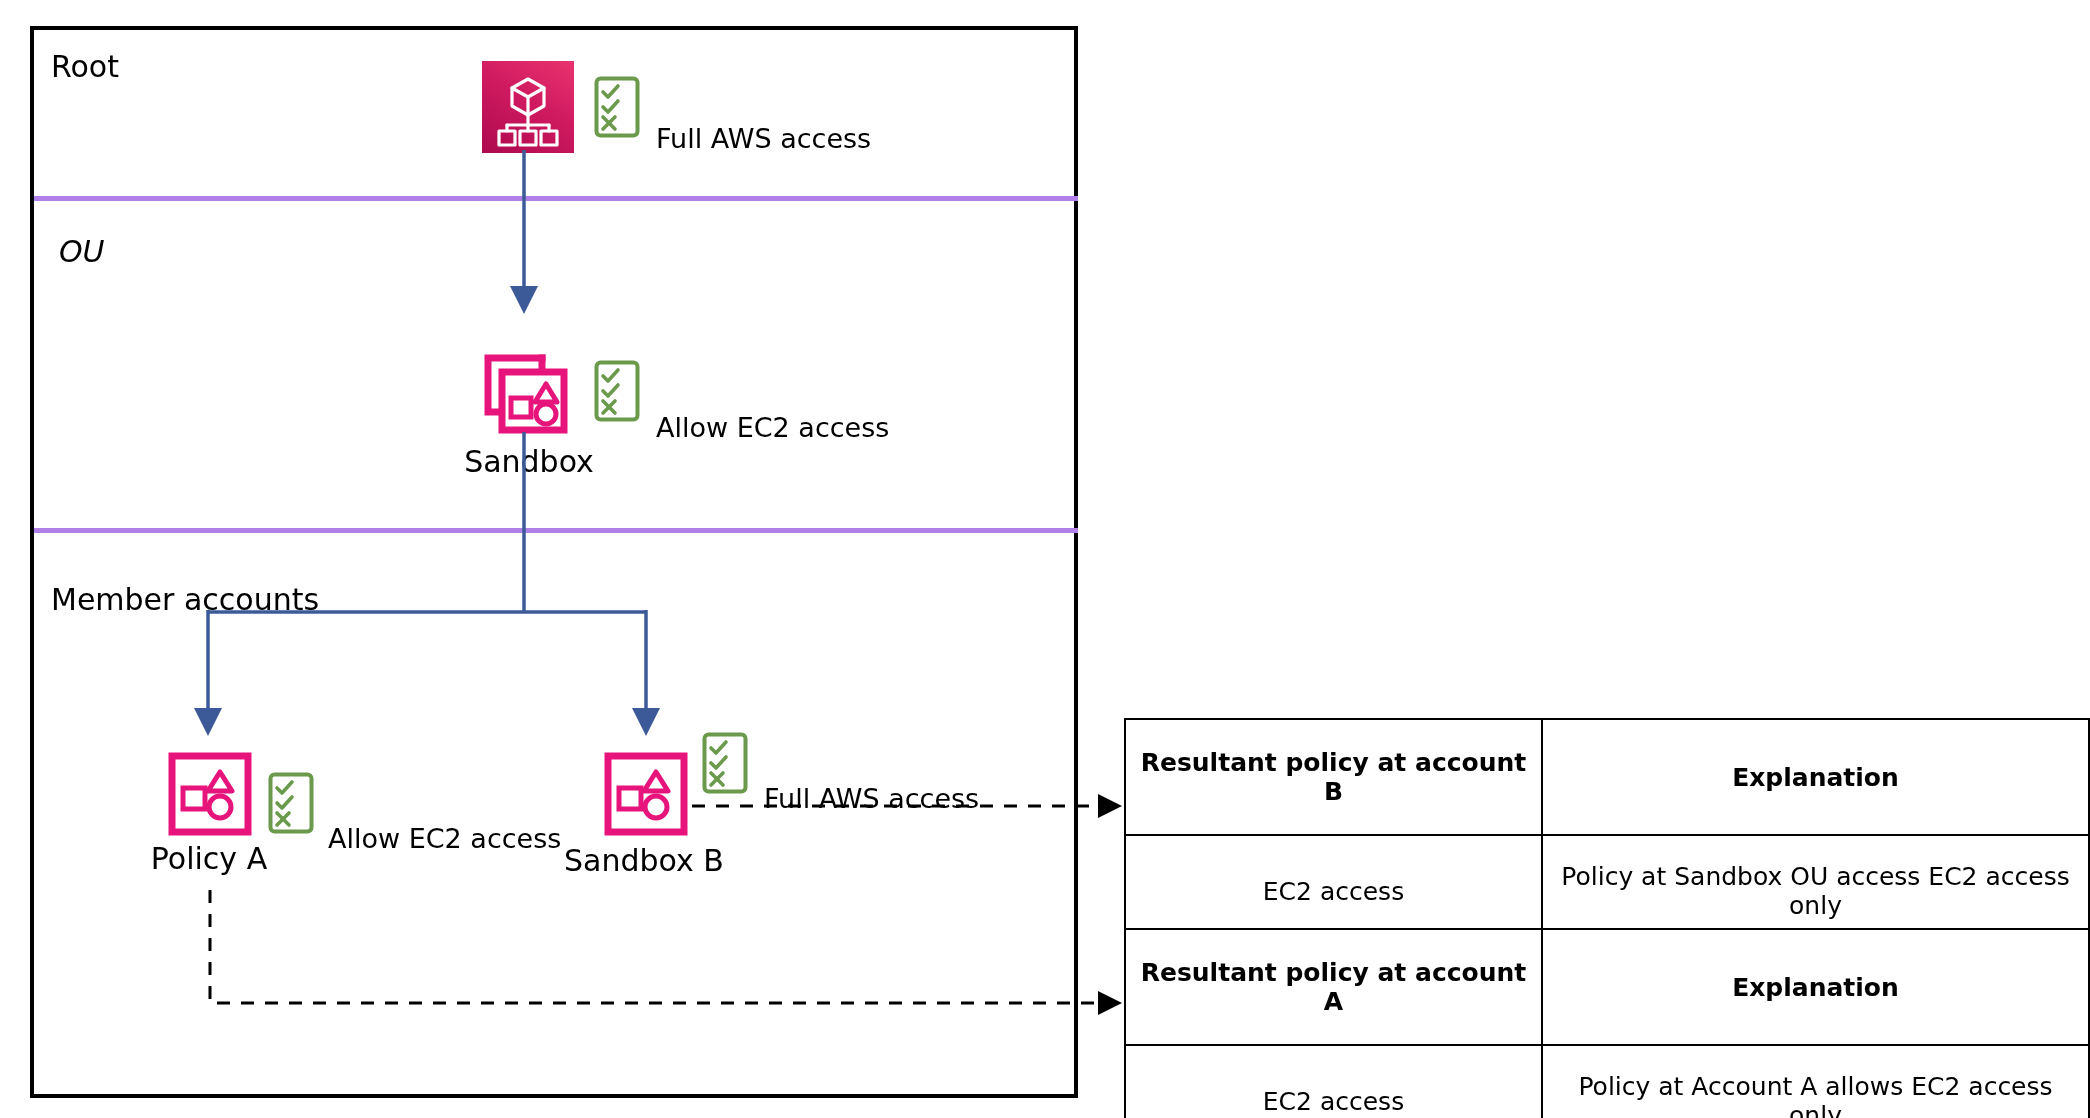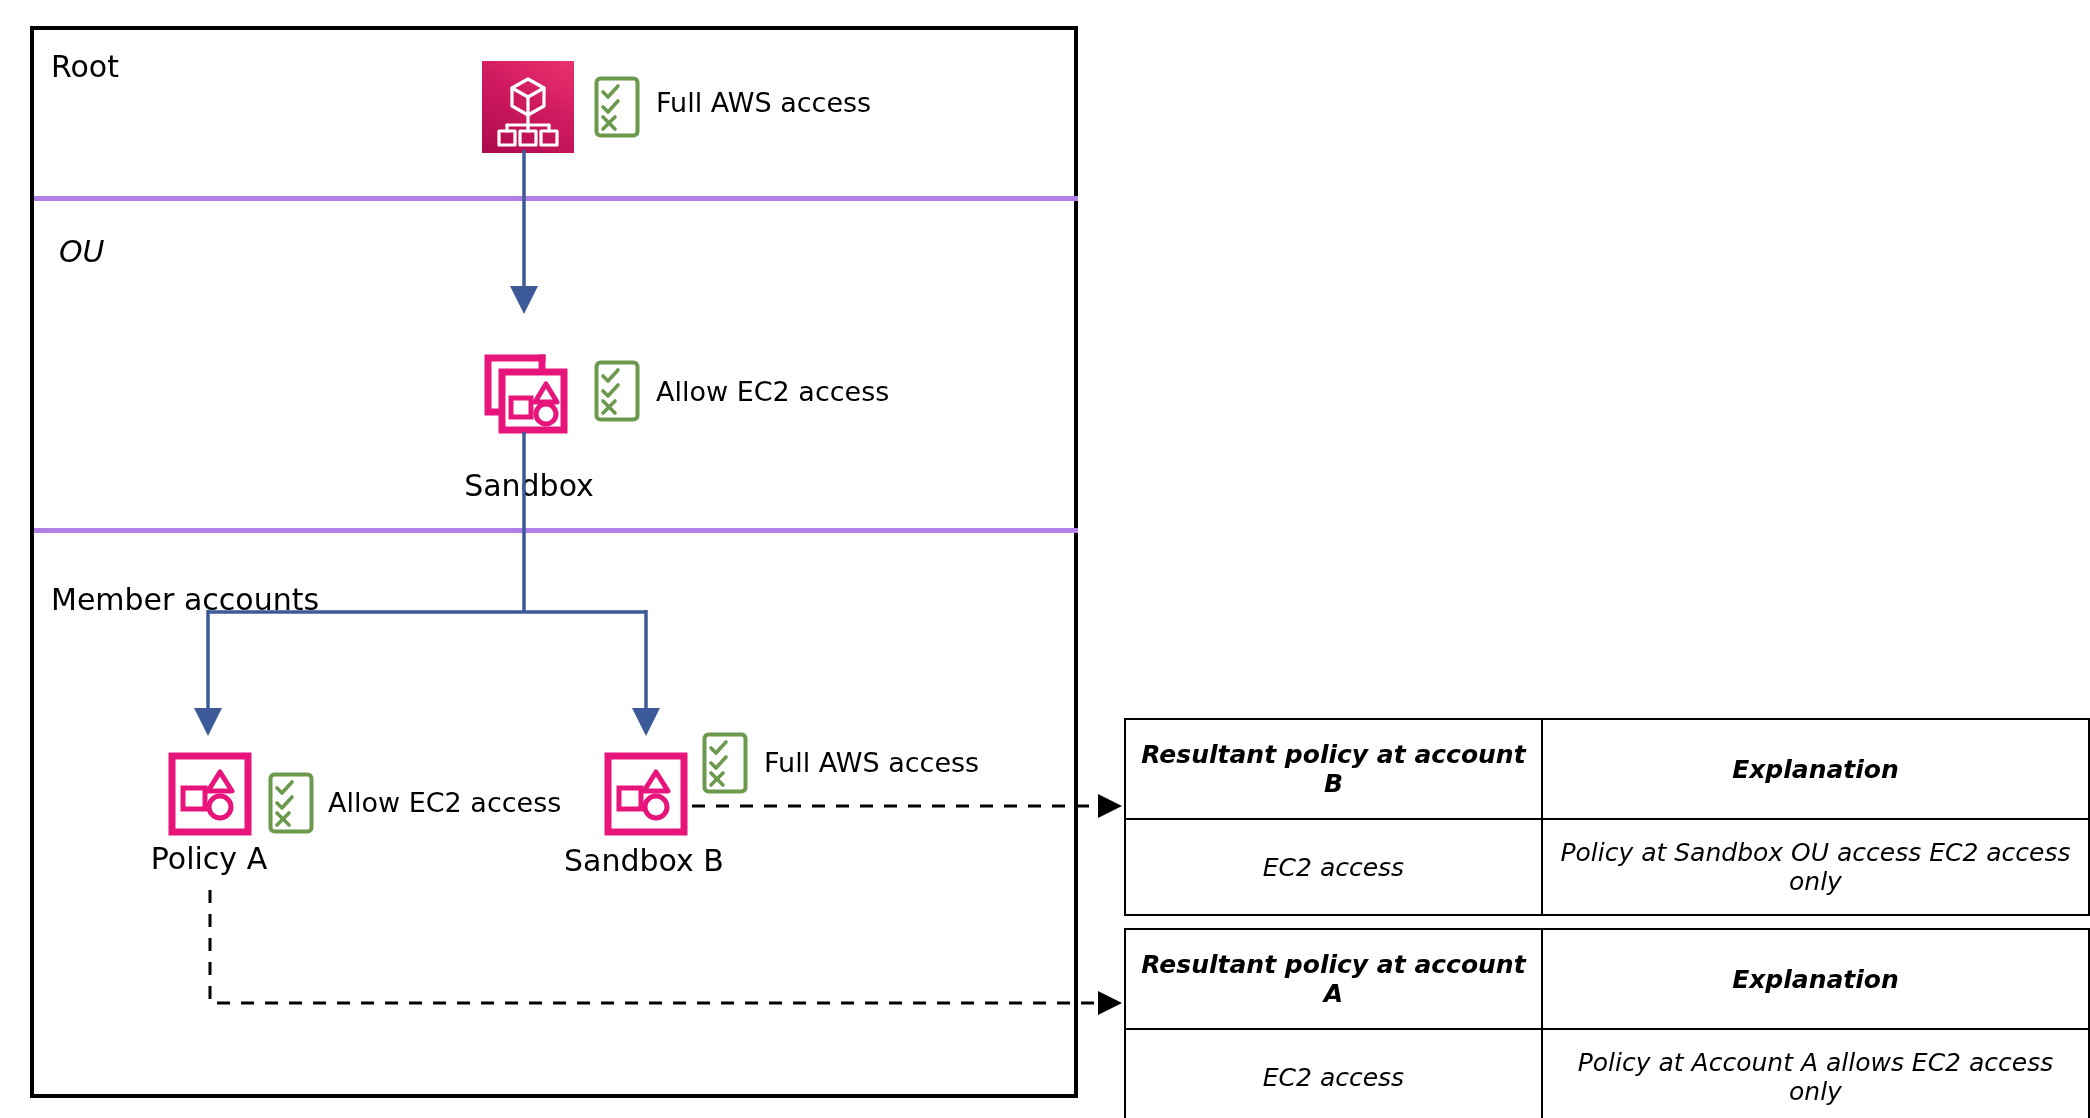--- a/index.html
+++ b/index.html
@@ -62,20 +62,21 @@
     text-align: center;
   }
 
   
   .policy-text {
     position: absolute;
     color: #000000;
     font-size: 27px;
     line-height: 30px;
     white-space: nowrap;
+    margin-top: 36px;
   }
 
   
   .root-icon {
     position: absolute;
     width: 92px;
     height: 92px;
     background: linear-gradient(210deg, #E8336E 0%, #D01A60 45%, #AD0A4E 100%);
   }
   .root-icon svg { display: block; width: 92px; height: 92px; }
@@ -108,22 +109,21 @@
     background: #ffffff;
     table-layout: fixed;
   }
   .res-table td {
     border: 2px solid #000000;
     text-align: center;
     vertical-align: middle;
     color: #000000;
     font-size: 25px;
     line-height: 29px;
-    padding: 12px 10px;
-    font-style: italic;
+    padding: 20px 10px;
   }
   .res-table td.hdr { font-weight: bold; height: 74px; }
   .res-table td.cell { height: 70px; border-radius: 29px; }
   .col-a { width: 408px; }
   .col-b { width: 543px; }
 
   .tbl-1 { left: 1124px; top: 718px; }
   .tbl-2 { left: 1124px; top: 928px; }
 </style>
 </head>
@@ -176,21 +176,21 @@
         <path d="M8 8 L62 8 M8 8 L8 62 M8 62 L20 62" fill="none" stroke="#E7157B" stroke-width="7" stroke-linecap="square"></path>
         <path d="M62 8 L62 20" fill="none" stroke="#E7157B" stroke-width="7" stroke-linecap="square"></path>
 
         <rect x="22" y="22" width="62" height="58" fill="#ffffff" stroke="#E7157B" stroke-width="7"></rect>
 
         <rect x="31" y="48" width="20" height="19" fill="none" stroke="#E7157B" stroke-width="5"></rect>
         <path d="M66 34 L77 52 L55 52 Z" fill="none" stroke="#E7157B" stroke-width="5" stroke-linejoin="round"></path>
         <circle cx="66" cy="64" r="10" fill="none" stroke="#E7157B" stroke-width="5"></circle>
       </svg>
     </div>
-    <div class="node-label" style="left:380px; top:415px; width:230px;margin-top:24px;">Sandbox</div>
+    <div class="node-label" style="left:380px; top:415px; width:230px;">Sandbox</div>
     <div class="policy-icon" style="left:560px; top:330px;">
       <svg viewBox="0 0 46 62" xmlns="http://www.w3.org/2000/svg">
         <rect x="2.5" y="2.5" width="41" height="57" rx="4" ry="4" fill="#ffffff" stroke="#6B9A4C" stroke-width="4"></rect>
         <g fill="none" stroke="#6B9A4C" stroke-width="3.6" stroke-linecap="round" stroke-linejoin="round">
           <path d="M9 16 L14 21 L24 10"></path>
           <path d="M9 31 L14 36 L24 25"></path>
           <path d="M9 41 L21 53"></path>
           <path d="M21 41 L9 53"></path>
         </g>
       </svg>

